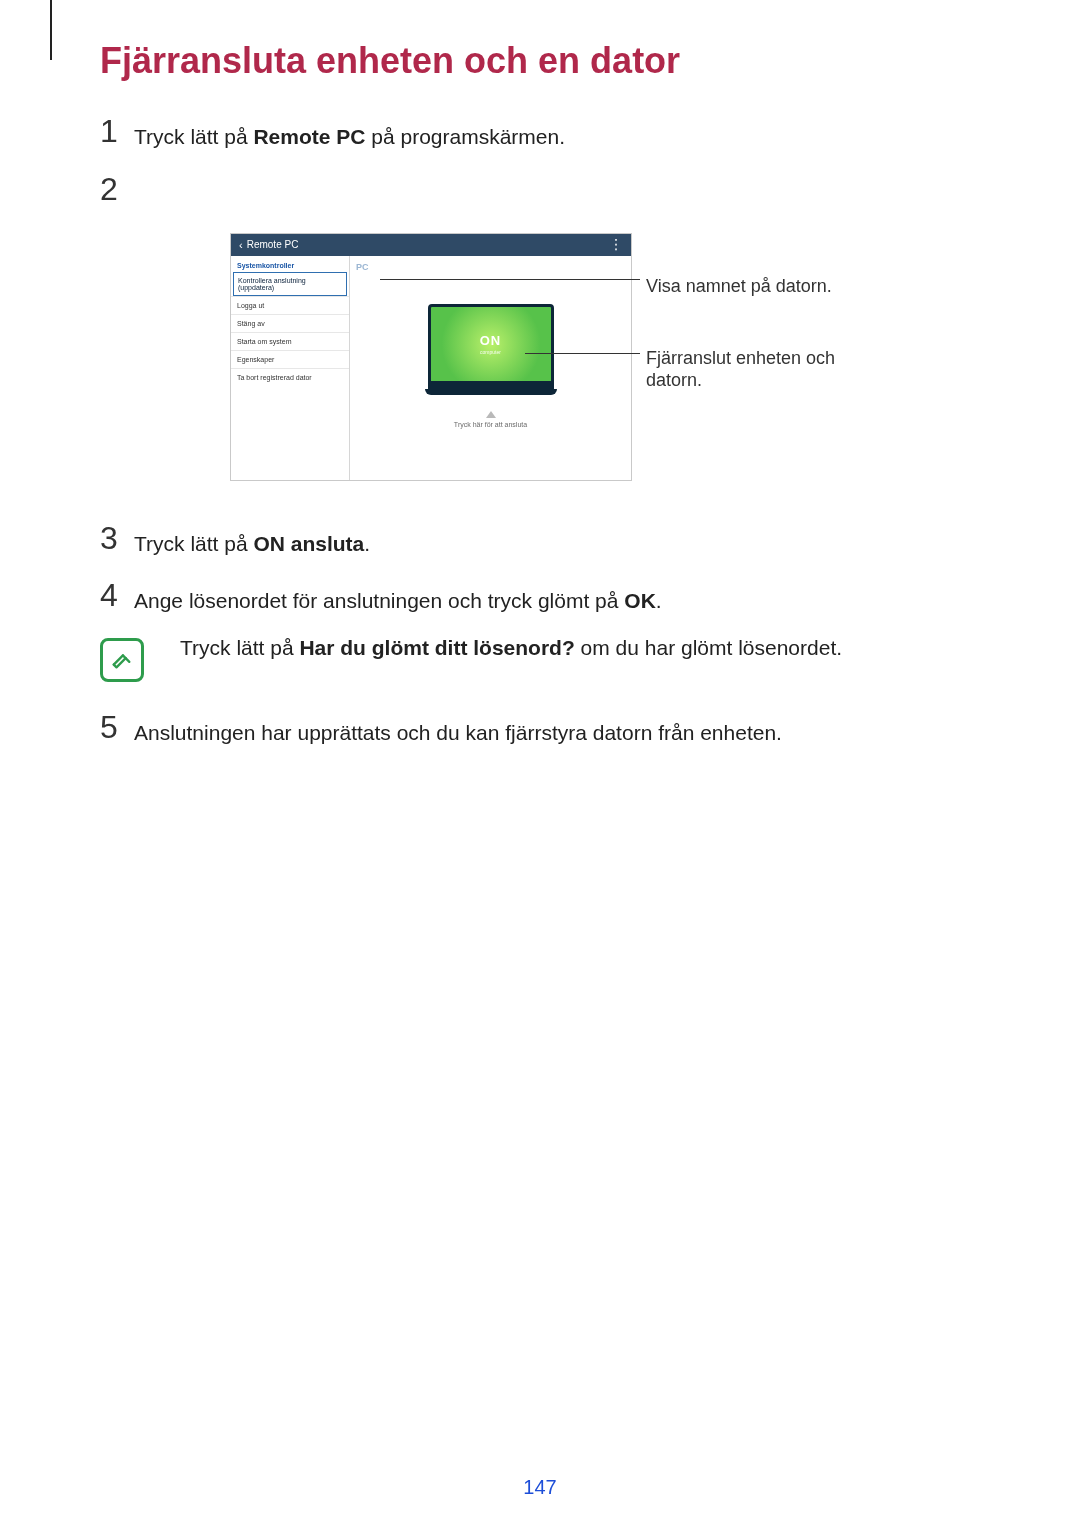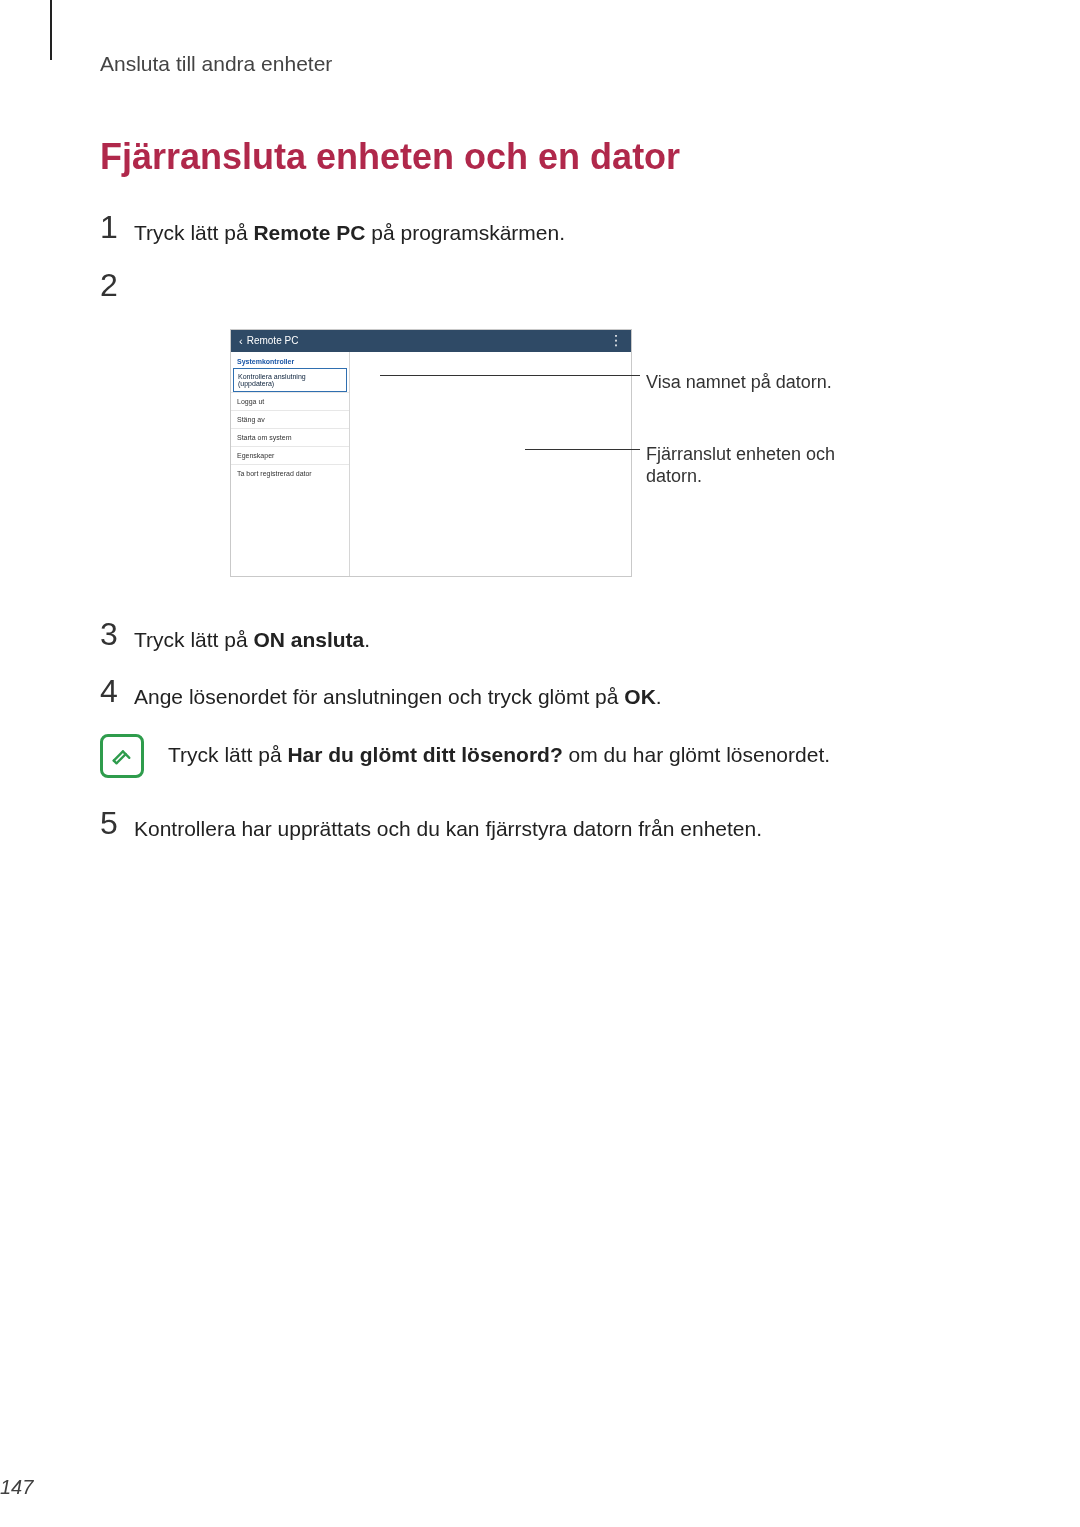--- a/index.html
+++ b/index.html
@@ -49,41 +49,41 @@
     width:34px;
     flex:none;
     line-height:1.1;
   }
   .step-text{
     padding-top:6px;
   }
   .bold{font-weight:700;}
   .note-row{
     display:flex;
-    align-items:center;
-    gap:24px;
+    align-items:flex-start;
+    gap:36px;
     margin:18px 0 28px 0;
     font-size:21px;
   }
   .note-icon{
     width:38px;height:38px;
     border:3px solid #2e9c4c;
     border-radius:8px;
     display:flex;align-items:center;justify-content:center;
     flex:none;
     margin-top:2px;
   }
   .note-icon svg{width:22px;height:22px;}
   .page-num{
     position:absolute;
     bottom:28px;
     left:0;right:0;
+    text-align:center;
     font-size:20px;
-    color:#404040;
-    font-style:italic;
+    color:#1d4ed8;
   }
 
   
   .figure-wrap{
     width:620px;
     margin:26px auto 40px auto;
     position:relative;
   }
   .device{
     width:400px;
@@ -198,21 +198,20 @@
   }
   .lead1{left:150px;top:46px;width:260px;}
   .lead2{left:295px;top:120px;width:115px;}
 </style>
 </head>
 <body>
 
 <div class="page">
   <div class="left-rule"></div>
 
-  <div class="section-label">Ansluta till andra enheter</div>
 
   <h2 class="heading">Fjärransluta enheten och en dator</h2>
 
   <div class="step">
     <div class="step-num">1</div>
     <div class="step-text">
       <span>Tryck lätt på </span><span class="bold">Remote PC</span><span> på programskärmen.</span>
     </div>
   </div>
 
@@ -232,20 +231,36 @@
       <div class="dev-body">
         <div class="sidebar">
           <div class="sidebar-title">Systemkontroller</div>
           <div class="sidebar-item highlight">Kontrollera anslutning (uppdatera)</div>
           <div class="sidebar-item">Logga ut</div>
           <div class="sidebar-item">Stäng av</div>
           <div class="sidebar-item">Starta om system</div>
           <div class="sidebar-item">Egenskaper</div>
           <div class="sidebar-item">Ta bort registrerad dator</div>
         </div>
+        <div class="main-pane">
+          <div class="pc-label">PC</div>
+          <div class="laptop">
+            <div class="screen">
+              <div class="screen-inner">
+                <div class="on-txt">ON</div>
+                <div class="comp-txt">computer</div>
+              </div>
+            </div>
+            <div class="base"></div>
+          </div>
+          <div class="connect-row">
+            <div class="up-arrow"></div>
+            <div class="connect-txt">Tryck här för att ansluta</div>
+          </div>
+        </div>
       </div>
     </div>
 
     <div class="lead-line lead1"></div>
     <div class="callout c1">Visa namnet på datorn.</div>
     <div class="lead-line lead2"></div>
     <div class="callout c2">Fjärranslut enheten och datorn.</div>
   </div>
 
   <div class="step">
@@ -270,17 +285,17 @@
         <path d="M3 17 L6 20 L16 10"></path>
       </svg>
     </div>
     <div>
       <span>Tryck lätt på </span><span class="bold">Har du glömt ditt lösenord?</span><span> om du har glömt lösenordet.</span>
     </div>
   </div>
 
   <div class="step">
     <div class="step-num">5</div>
-    <div class="step-text">Kontrollera har upprättats och du kan fjärrstyra datorn från enheten.</div>
+    <div class="step-text">Anslutningen har upprättats och du kan fjärrstyra datorn från enheten.</div>
   </div>
 
   <div class="page-num">147</div>
 </div>
 
 </body></html>

